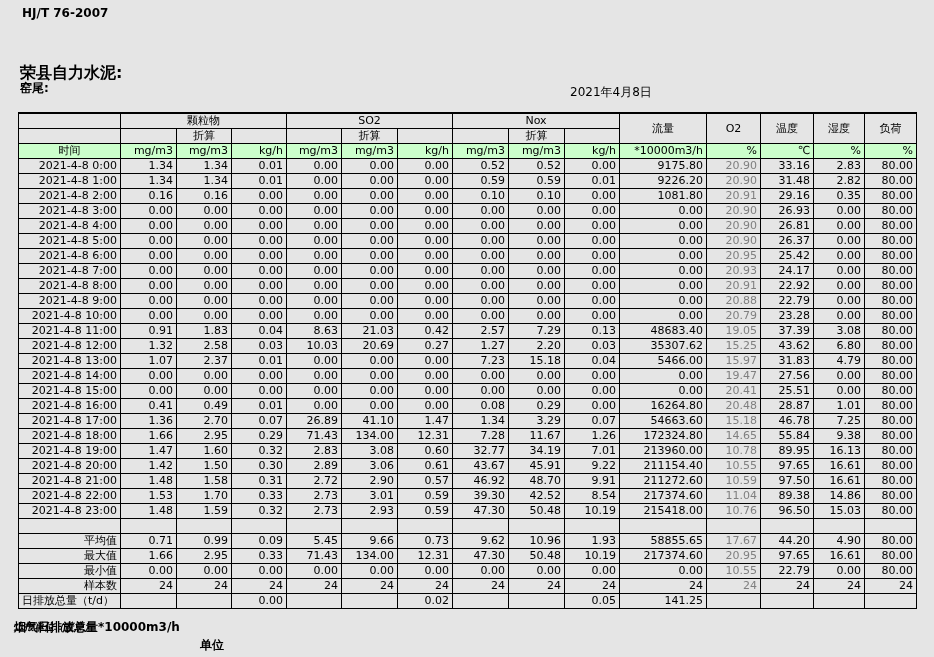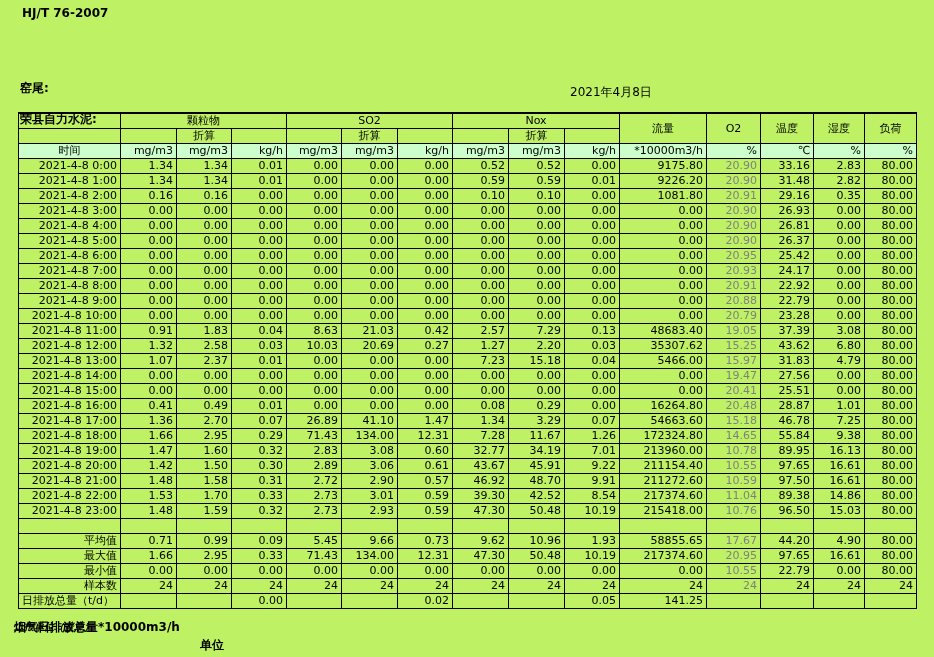--- a/index.html
+++ b/index.html
@@ -1,25 +1,25 @@
 <!DOCTYPE html>
 <html style="--green: #ccffcc; --o2grey: #7f7f7f;"><head>
 <meta charset="utf-8">
 <style>
   :root { --green:#ccffcc; --o2grey:#7f7f7f; }
   * { box-sizing:border-box; margin:0; padding:0; }
   body { background:#fff; }
   .page {
-    position:relative; width:934px; height:657px; background:#bef264;
+    position:relative; width:934px; height:657px; background:#e5e5e5;
     font-family:"DejaVu Sans", sans-serif; color:#000;
   }
   .std { position:absolute; left:22px; top:6px; font-size:12px; font-weight:bold; }
   .title { position:absolute; left:0; top:26px; width:660px; text-align:center;
            font-size:14px; font-weight:bold; letter-spacing:0.5px; }
-  .company { position:absolute; left:20px; top:63px; font-size:12px; font-weight:bold;margin-top:48px; }
+  .company { position:absolute; left:20px; top:63px; font-size:16px; font-weight:bold; }
   .station { position:absolute; left:20px; top:80px; font-size:12px; font-weight:bold; }
   .date { position:absolute; left:570px; top:84px; font-size:12px; }
 
   table.report {
     position:absolute; left:18px; top:112px; width:898px;
     border-collapse:collapse; table-layout:fixed;
     border:1px solid #000; border-top:2px solid #000;
   }
   table.report td {
     border:1px solid #000; font-size:11px; line-height:13px;

